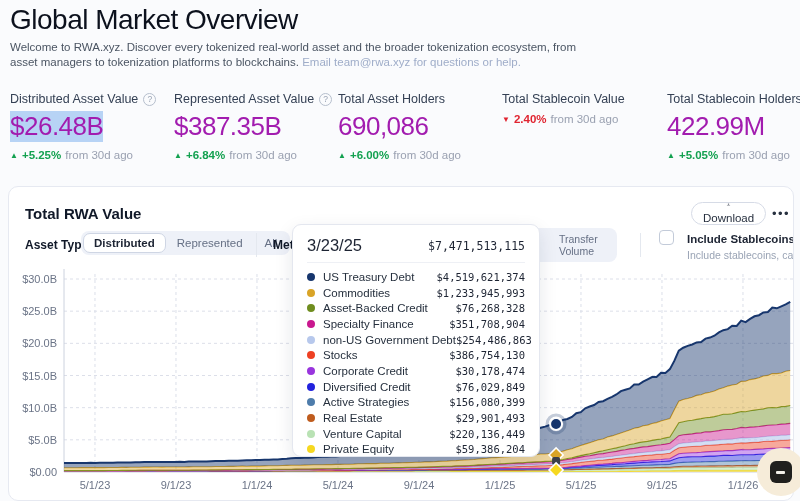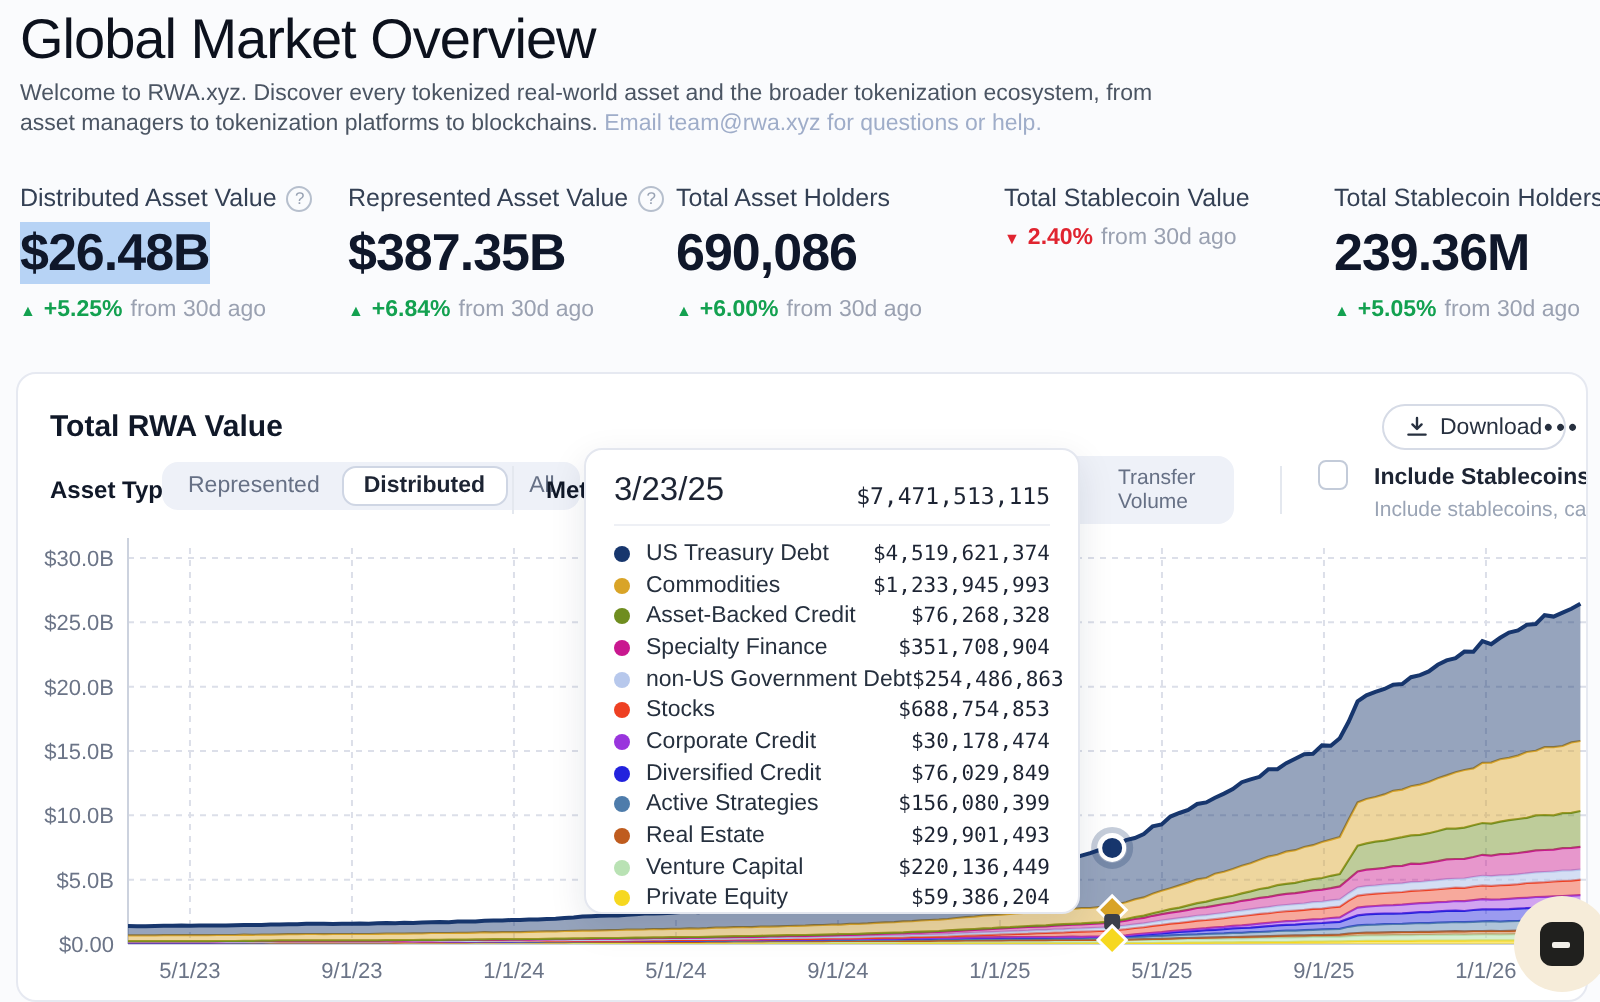--- a/index.html
+++ b/index.html
@@ -15,36 +15,36 @@
   .page-desc .desc-link { color:#9fadc9; }
 
   
   .stats-row { position:absolute; left:10px; top:92px; display:flex; }
   .stat { width:164px; }
   .stat:nth-child(4){ width:165px; } .stat:nth-child(5){ width:140px; }
   .stat-label { font-size:12.5px; color:#344054; display:flex; align-items:center; gap:5px; }
   .help-icon { width:13px; height:13px; border:1px solid #b6bfcd; border-radius:50%;
                font-size:8.5px; color:#98a2b3; display:inline-flex; align-items:center;
                justify-content:center; }
-  .stat-value { margin-top:5px; font-size:26px; font-weight:bold; letter-spacing:-0.5px;
-                color:#0f172a; display:inline-block; }
+  .stat-value { margin-top:5px; font-size:26px; font-weight:normal; letter-spacing:-0.5px;
+                color:#a21caf; display:inline-block; }
   .value-highlight { background:#b7d3f5; }
   .stat-change { margin-top:7px; font-size:11.5px; color:#9aa1b1; display:flex;
                  align-items:center; gap:4px; }
   .tri { font-size:8px; } .tri.up { color:#13a150; } .tri.down { color:#e02430; }
   .pct { font-weight:bold; } .pct.up { color:#13a150; } .pct.down { color:#e02430; }
 
   
   .card { position:absolute; left:8px; top:186px; width:786px; height:315px;
           background:#ffffff; border:1px solid #e6e9f1; border-radius:10px; overflow:hidden; }
   .card-title { position:absolute; left:16px; top:18px; font-size:15px; font-weight:bold; }
   .download-btn { position:absolute; left:682px; top:15px; height:23px; padding:0 11px;
                   background:#fff; border:1px solid #d6dbe6; border-radius:12px;
                   display:flex; align-items:center; gap:6px; font-size:11.5px; color:#27303f;
-                  cursor:pointer; }
+                  cursor:pointer;flex-direction:column; }
   .more-btn { position:absolute; left:758px; top:14px; width:28px; height:24px; border:none;
               background:transparent; font-size:13px; letter-spacing:1.5px; color:#27303f;
               cursor:pointer; }
 
   .ctl-label { position:absolute; font-size:12px; font-weight:bold; color:#101828; }
   .seg { position:absolute; background:#eef1f8; border-radius:8px; display:flex;
          align-items:center; padding:2px; }
   .seg-opt { border:none; background:transparent; font-size:11.5px; color:#667085;
              padding:4px 11px; border-radius:7px; cursor:pointer;
              font-family:"Liberation Sans", sans-serif; }
@@ -59,21 +59,21 @@
               background:#fff; flex:none; margin-top:1px; cursor:pointer; }
   .cb-title { font-size:11.5px; font-weight:bold; color:#1d2433; white-space:nowrap; }
   .cb-desc { font-size:10.5px; color:#9aa4b5; white-space:nowrap; margin-top:2px; }
 
   #chart-svg { position:absolute; left:0; top:77px; }
 
   
   .tooltip { position:absolute; left:292px; top:224px; width:248px; height:233px;
              background:#fff; border:1px solid #e4e7ef; border-radius:9px; z-index:10;
              box-shadow:0 6px 18px rgba(20,30,60,0.10); }
-  .tt-head { display:flex; justify-content:space-between; align-items:flex-end;
+  .tt-head { display:flex; justify-content:space-between; align-items:center;
              padding:11px 14px 7px 14px; }
   .tt-date { font-size:16.5px; color:#1d2433; }
   .mono { font-family:"DejaVu Sans Mono", monospace; }
   .tt-total { font-size:11.5px; color:#1d2433; }
   .tt-divider { height:1px; background:#eef0f5; margin:0 14px; }
   .tt-rows { padding:6px 14px 0 14px; }
   .tt-row { display:flex; align-items:center; height:15.7px; }
   .tt-dot { width:8px; height:8px; border-radius:50%; margin-right:8px; flex:none; }
   .tt-label { font-size:11.5px; color:#26303e; flex:1; white-space:nowrap; }
   .tt-val { font-size:10.5px; color:#1d2433; }
@@ -138,21 +138,21 @@
       <div class="stat-change">
           <span class="tri down">▼</span>
           <span class="pct down">2.40%</span>
           <span>from 30d ago</span>
         </div>
     </div>
     <div class="stat">
       <div class="stat-label">
           <span>Total Stablecoin Holders</span>
         </div>
-      <span class="stat-value">239.36M</span>
+      <span class="stat-value">422.99M</span>
       <div class="stat-change">
           <span class="tri up">▲</span>
           <span class="pct up">+5.05%</span>
           <span>from 30d ago</span>
         </div>
     </div>
   </div>
 
   <div class="card">
     <h2 class="card-title">Total RWA Value</h2>
@@ -160,22 +160,22 @@
     <button class="download-btn">
       <svg width="11" height="11" viewBox="0 0 11 11">
           <path d="M5.5 1v5.2 M3.2 4.2 L5.5 6.5 L7.8 4.2 M1.2 9.3 h8.6" stroke="#27303f" stroke-width="1.2" fill="none" stroke-linecap="round" stroke-linejoin="round"></path>
         </svg>
       <span>Download</span>
     </button>
     <button class="more-btn">•••</button>
 
     <span class="ctl-label" style="left:16px; top:51px;">Asset Type</span>
     <div class="seg" style="left:72px; top:44px;">
+      <button class="seg-opt selected">Distributed</button>
       <button class="seg-opt">Represented</button>
-      <button class="seg-opt selected">Distributed</button>
       <button class="seg-opt">All</button>
     </div>
     <div class="v-div" style="left:247px; top:46px;"></div>
 
     <span class="ctl-label" style="left:264px; top:51px;">Metric</span>
     <div class="seg" style="left:292px; top:41px; width:316px; height:34px; justify-content:flex-end;">
       <button class="seg-opt two-line">Transfer Volume</button>
     </div>
     <div class="v-div" style="left:631px; top:46px;"></div>
 
@@ -286,21 +286,21 @@
           <span class="tt-val mono">$351,708,904</span>
         </div>
         <div class="tt-row">
           <span class="tt-dot" style="background: rgb(183, 200, 236);"></span>
           <span class="tt-label">non-US Government Debt</span>
           <span class="tt-val mono">$254,486,863</span>
         </div>
         <div class="tt-row">
           <span class="tt-dot" style="background: rgb(238, 64, 35);"></span>
           <span class="tt-label">Stocks</span>
-          <span class="tt-val mono">$688,754,853</span>
+          <span class="tt-val mono">$386,754,130</span>
         </div>
         <div class="tt-row">
           <span class="tt-dot" style="background: rgb(153, 53, 221);"></span>
           <span class="tt-label">Corporate Credit</span>
           <span class="tt-val mono">$30,178,474</span>
         </div>
         <div class="tt-row">
           <span class="tt-dot" style="background: rgb(34, 34, 221);"></span>
           <span class="tt-label">Diversified Credit</span>
           <span class="tt-val mono">$76,029,849</span>

